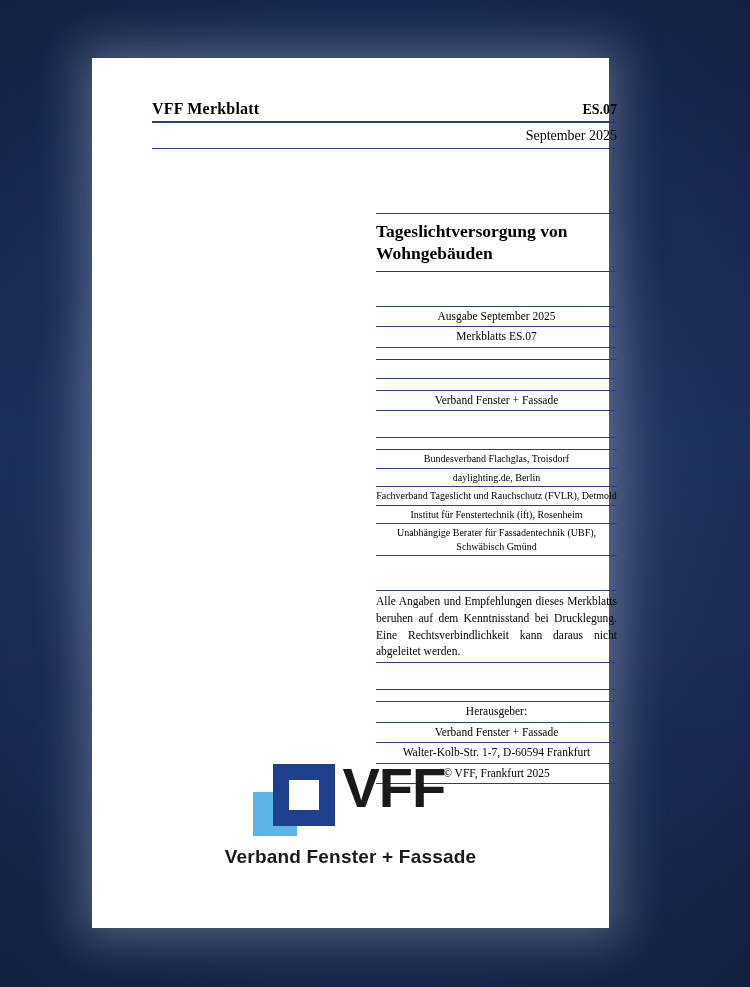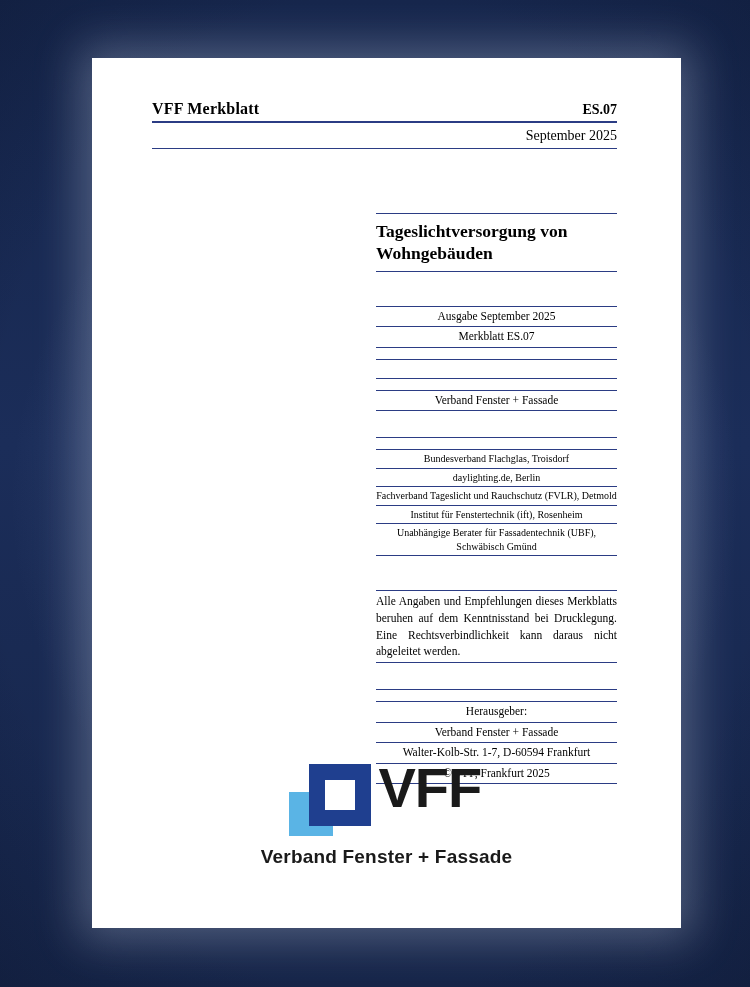--- a/index.html
+++ b/index.html
@@ -28,21 +28,21 @@
     inset: 0;
     background: radial-gradient(ellipse 700px 900px at 375px 493px, rgba(0,0,0,0) 55%, rgba(8,16,38,0.55) 100%);
     pointer-events: none;
   }
 
   
   .page {
     position: absolute;
     left: 92px;
     top: 58px;
-    width: 589px;
+    width: 517px;
     height: 870px;
     background: #ffffff;
     box-shadow: 0 0 42px 12px rgba(210,220,240,0.30);
   }
 
   .page-inner {
     position: absolute;
     left: 0;
     top: 0;
     right: 0;
@@ -210,21 +210,21 @@
     </div>
 
     <div class="content">
 
       <div class="doc-title">Tageslichtversorgung von Wohngebäuden</div>
 
       <div class="gap-lg"></div>
 
       <div class="line-group">
         <div class="txt-row first">Ausgabe September 2025</div>
-        <div class="txt-row">Merkblatt ES.07</div>
+        <div class="txt-row">Merkblatts ES.07</div>
         <div class="txt-row blank"></div>
       </div>
 
       <div class="gap-sm"></div>
 
       <div class="line-group">
         <div class="txt-row first blank"></div>
         <div class="txt-row">Verband Fenster + Fassade</div>
       </div>
 

